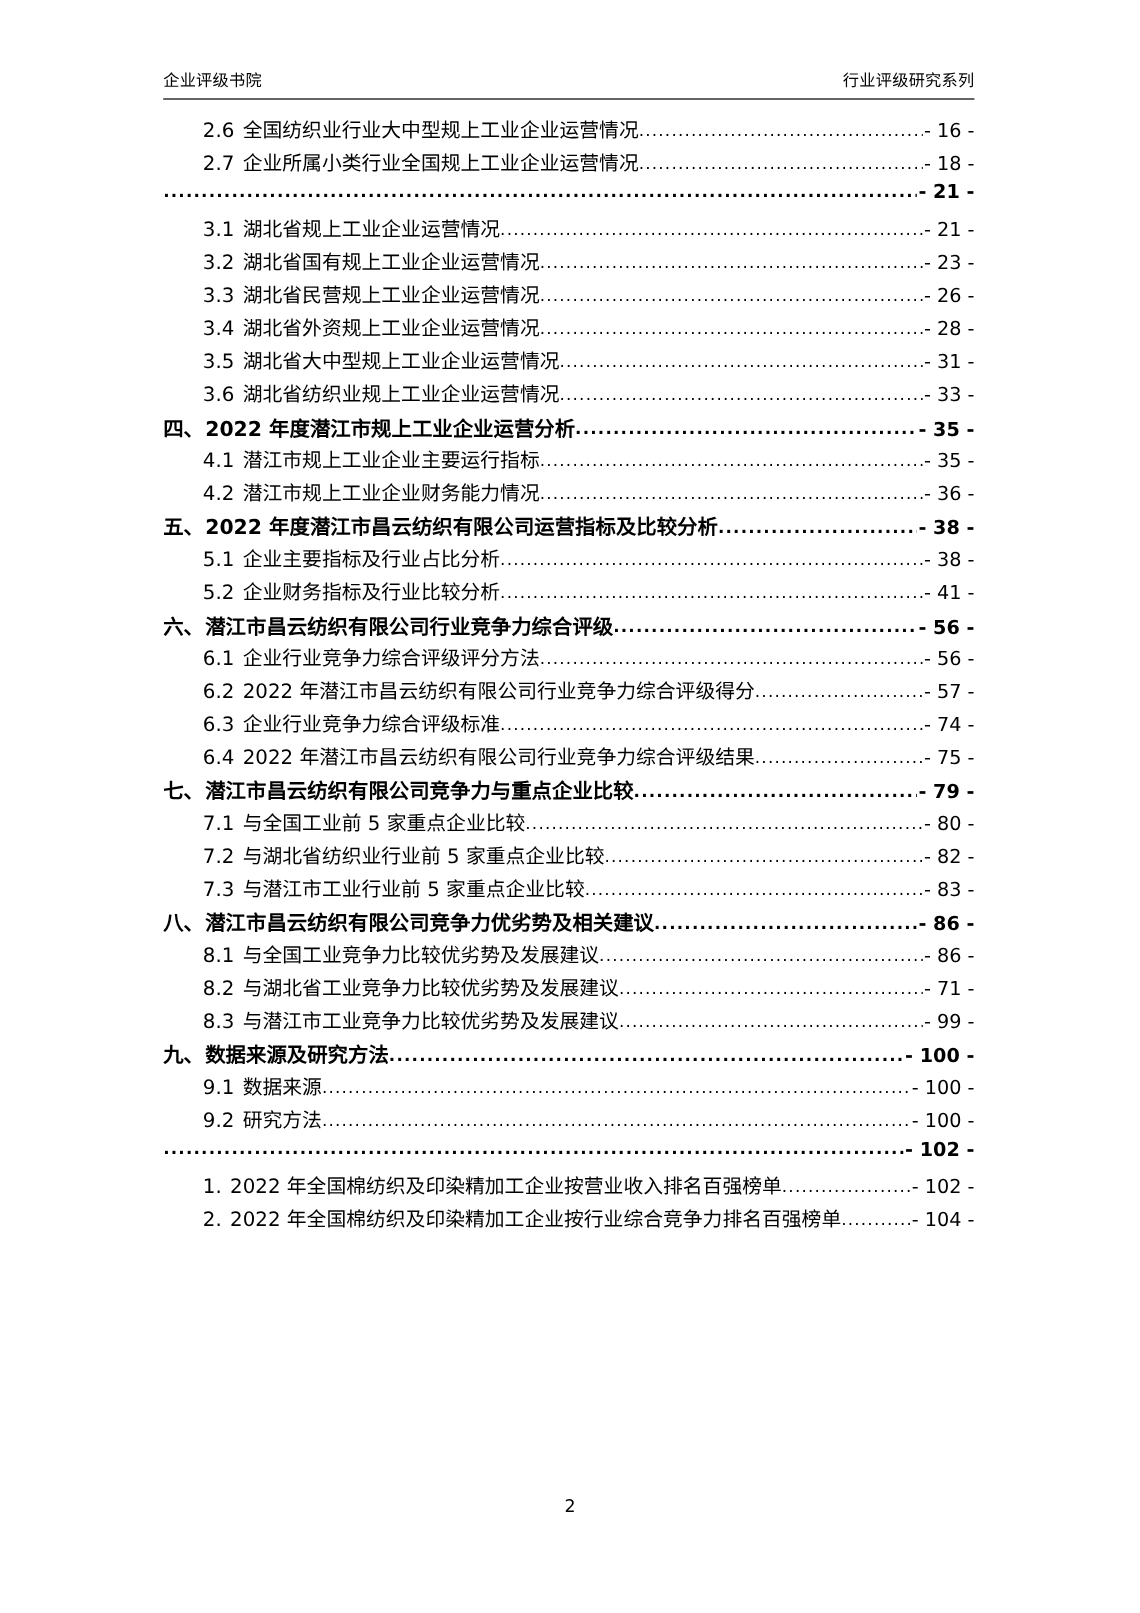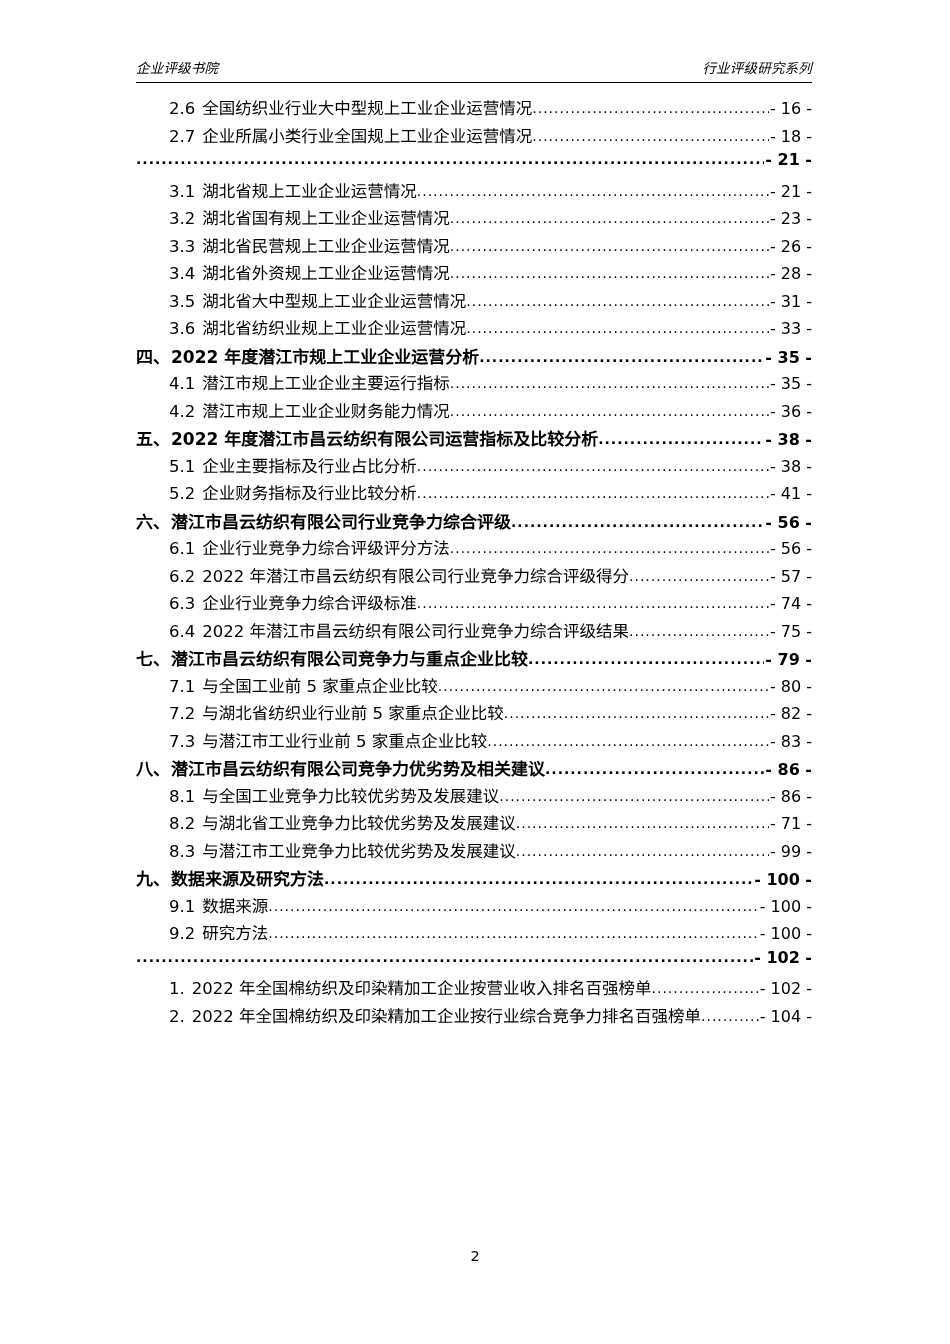--- a/index.html
+++ b/index.html
@@ -31,21 +31,20 @@
     width: 676px;
     display: flex;
     justify-content: space-between;
     align-items: flex-end;
     font-size: 13.5px;
     line-height: 17px;
     letter-spacing: 0.2px;
   }
   .running-header .hdr-text {
     white-space: nowrap;
-    font-style: italic;
   }
   .header-rule {
     position: absolute;
     left: 136px;
     top: 82px;
     width: 676px;
     height: 0;
     border-top: 1.6px solid #000000;
   }
 

